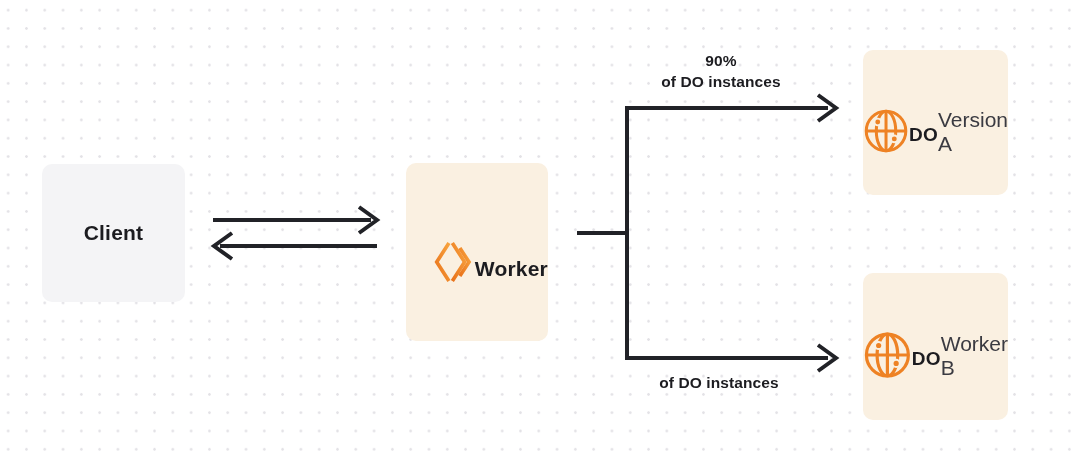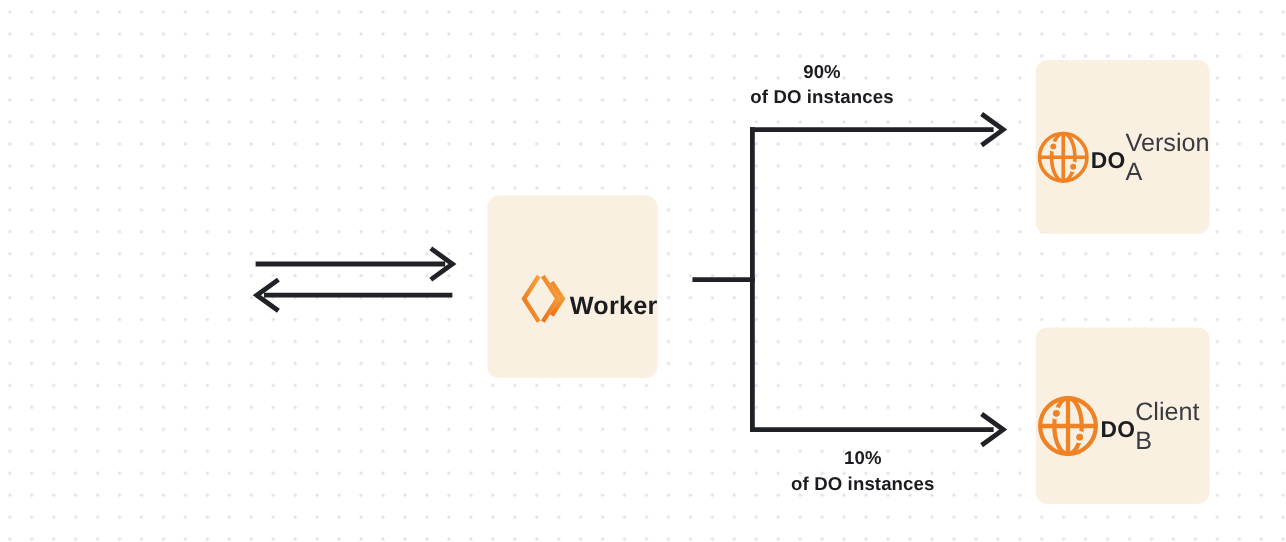--- a/index.html
+++ b/index.html
@@ -39,21 +39,21 @@
   }
   .node-client{
     left:42px; top:164px; width:143px; height:138px;
     background:var(--client_gray);
   }
   .node-client .node-label{
     font-size:21px; font-weight:700; color:var(--text_primary);
     letter-spacing:.2px;
   }
   .node-worker{
-    left:406px; top:163px; width:142px; height:152px;
+    left:406px; top:163px; width:142px; height:178px;
     background:var(--cream);
     justify-content:flex-start;
     padding-top:19px;
     padding-left:28px;
   }
   .node-worker .node-label{
     font-size:21px; font-weight:700; color:var(--text_primary);
     margin-top:14px; letter-spacing:.2px;
   }
   .node-do{
@@ -86,21 +86,21 @@
   }
   .edge-label{
     position:absolute;
     text-align:center;
     font-size:15.5px;
     font-weight:700;
     line-height:21px;
     color:var(--text_primary);
     letter-spacing:.1px;
   }
-  .edge-label-top{ left:580px; top:50px; width:210px; }
+  .edge-label-top{ left:616px; top:50px; width:210px; }
   .edge-label-bottom{ left:614px; top:372px; width:210px; }
   .workers-logo{ width:58px; height:60px; display:block; }
   .workers-logo path{
     fill:none;
     stroke:url(#wgrad);
     stroke-width:5.4;
     stroke-linecap:butt;
     stroke-linejoin:miter;
   }
   .workers-logo stop.g1{ stop-color:var(--orange_dark); }
@@ -127,20 +127,23 @@
 
     <path d="M577 233 H629"></path>
 
     <path d="M627 106 V360"></path>
 
     <path d="M625 108 H828 M818 95 L836 108 L818 121"></path>
 
     <path d="M625 358 H828 M818 345 L836 358 L818 371"></path>
   </svg>
 
+  <div class="node node-client">
+    <span class="node-label">Client</span>
+  </div>
 
   <div class="node node-worker">
     <svg class="workers-logo" viewBox="0 0 60 62">
       <defs>
         <linearGradient id="wgrad" x1="0" y1="1" x2="1" y2="0">
           <stop class="g1" offset="0"></stop>
           <stop class="g2" offset="1"></stop>
         </linearGradient>
       </defs>
       <path d="M22 3 L4 31 L22 59"></path>
@@ -149,21 +152,20 @@
     </svg>
     <span class="node-label">Worker</span>
   </div>
 
   <div class="edge-label edge-label-top">
     <div>90%</div>
     <div>of DO instances</div>
   </div>
 
   <div class="edge-label edge-label-bottom">
-    <div>10%</div>
     <div>of DO instances</div>
   </div>
 
   <div class="node node-do node-do-a">
     <svg class="globe-icon" viewBox="0 0 64 64">
       <circle class="stroke" cx="32" cy="32" r="27.5"></circle>
       <path class="stroke" d="M5 32 H59"></path>
       <path class="stroke" d="M32 4.5 V59.5"></path>
       <ellipse class="stroke" cx="32" cy="32" rx="13.5" ry="27.5"></ellipse>
       <circle class="dot-ring" cx="20.5" cy="19.5" r="6"></circle>
@@ -180,16 +182,16 @@
       <circle class="stroke" cx="32" cy="32" r="27.5"></circle>
       <path class="stroke" d="M5 32 H59"></path>
       <path class="stroke" d="M32 4.5 V59.5"></path>
       <ellipse class="stroke" cx="32" cy="32" rx="13.5" ry="27.5"></ellipse>
       <circle class="dot-ring" cx="20.5" cy="19.5" r="6"></circle>
       <circle class="dot" cx="20.5" cy="19.5" r="3.4"></circle>
       <circle class="dot-ring" cx="43.5" cy="43" r="6"></circle>
       <circle class="dot" cx="43.5" cy="43" r="3.4"></circle>
     </svg>
     <span class="node-title">DO</span>
-    <span class="node-subtitle">Client B</span>
+    <span class="node-subtitle">Worker B</span>
   </div>
 
 </div>
 
 </body></html>

